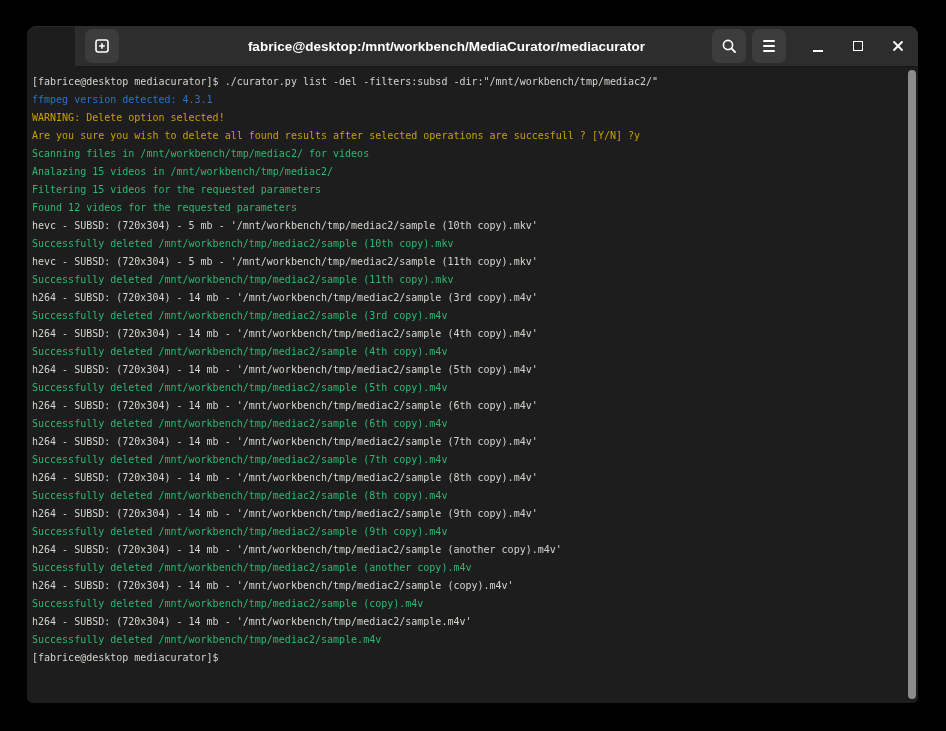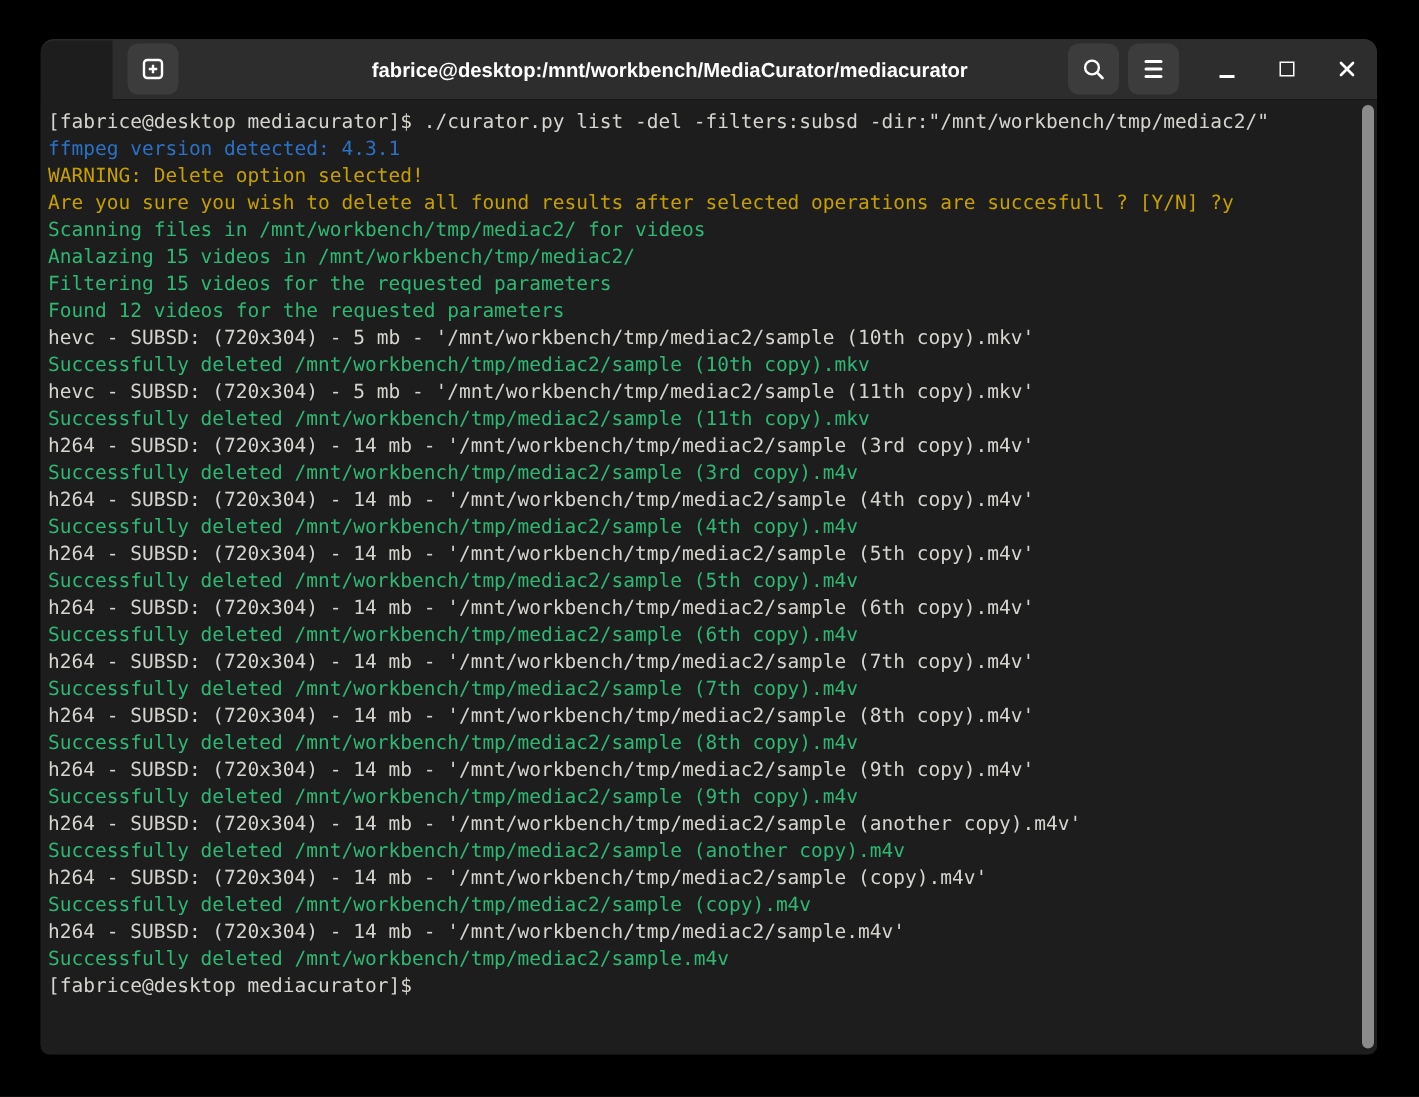--- a/index.html
+++ b/index.html
@@ -57,21 +57,21 @@
   .max-box { width:8px; height:8px; border:1.6px solid #ffffff; }
   .bars { display:flex; flex-direction:column; gap:3px; }
   .bars div { width:12px; height:2px; background:#ffffff; border-radius:1px; }
   .content {
     position:absolute; top:41px; left:0; right:0; bottom:0;
     background:#1d1d1d;
   }
   .output {
     position:absolute; left:5px; top:6px; right:16px;
     font-family:"DejaVu Sans Mono", monospace;
-    font-size:13px;
+    font-size:10px;
     line-height:18px;
     white-space:pre;
     overflow:hidden;
   }
   .scrollbar-thumb {
     position:absolute;
     right:2px; top:3px; bottom:4px;
     width:8px;
     border-radius:4px;
     cursor:pointer;

